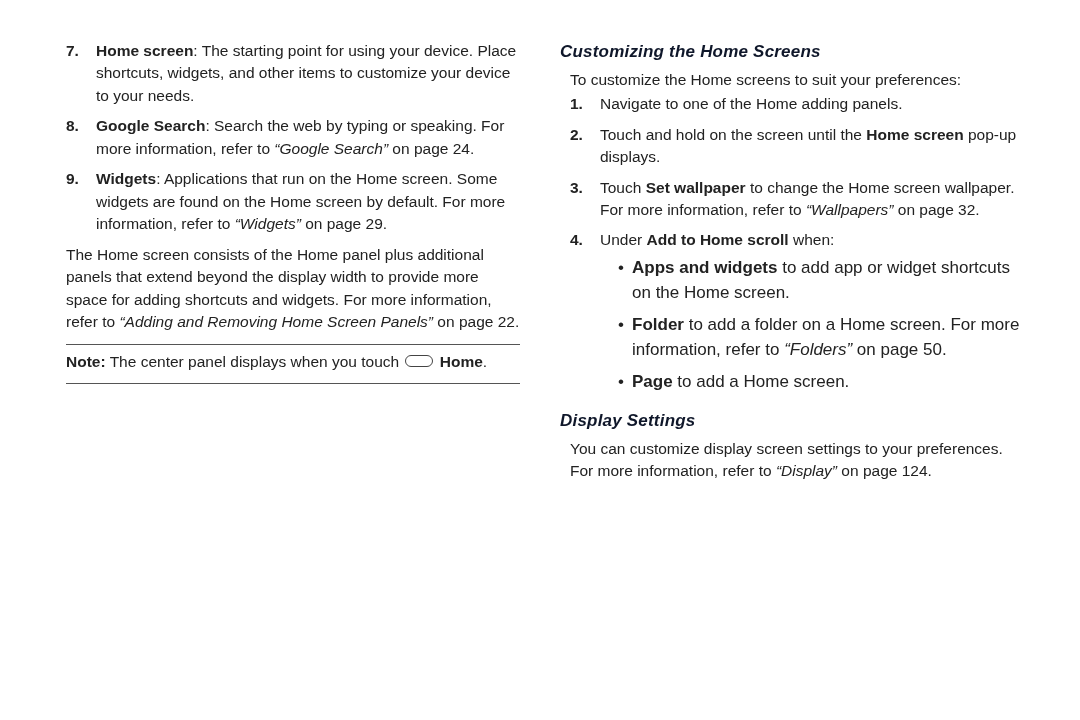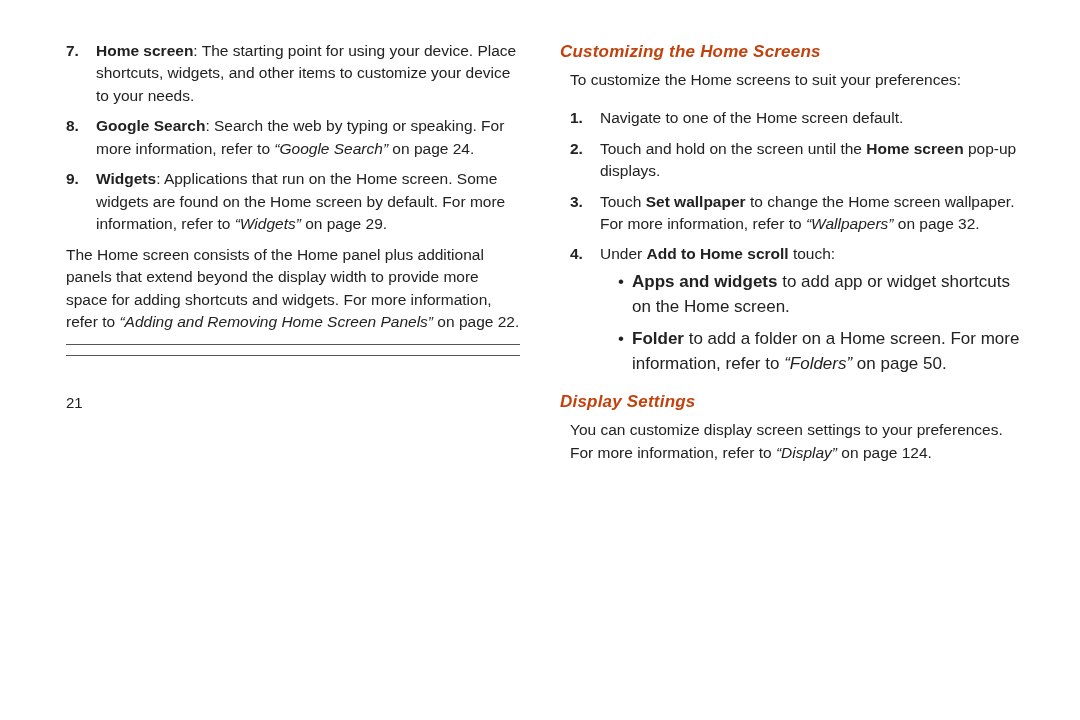--- a/index.html
+++ b/index.html
@@ -20,21 +20,21 @@
   }
   .col {
     flex: 1;
     font-size: 15.5px;
     line-height: 1.45;
   }
   .heading {
     font-family: "Arial Black", "Helvetica Neue", Helvetica, Arial, sans-serif;
     font-weight: 900;
     font-style: italic;
-    color: #c2410c;
+    color: #0f172a;
     font-size: 17px;
     margin: 14px 0 4px 0;
     letter-spacing: 0.2px;
   }
   ol.num {
     list-style: none;
     padding: 0;
     margin: 0 0 0 40px;
   }
   ol.num > li {
@@ -109,52 +109,58 @@
         <b>Widgets</b><span>: Applications that run on the Home screen. Some widgets are found on the Home screen by default. For more information, refer to </span><i class="ref">“Widgets”</i><span> on page 29.</span>
       </li>
     </ol>
 
 
     <p class="para">
       <span>The Home screen consists of the Home panel plus additional panels that extend beyond the display width to provide more space for adding shortcuts and widgets. For more information, refer to </span><i class="ref">“Adding and Removing Home Screen Panels”</i><span> on page 22.</span>
     </p>
 
     <hr class="thin">
+    <p class="note-line">
+      <b>Note:</b><span> The center panel displays when you touch </span><span class="home-pill"></span>
+      <b>Home</b><span>.</span>
+    </p>
     <hr class="thin">
 
-    <div class="pagenum">21</div>
   </div>
 
   <div class="col col-right">
     <div class="heading" style="margin-top:0">Customizing the Home Screens</div>
-    <p class="para" style="margin-bottom:16px">To customize the Home screens to suit your preferences:</p>
+    <p class="para" style="margin-bottom:2px">To customize the Home screens to suit your preferences:</p>
 
     <ol class="num">
       <li>
         <span class="n">1.</span>
-        <span>Navigate to one of the Home screen default.</span>
+        <span>Navigate to one of the Home adding panels.</span>
       </li>
       <li>
         <span class="n">2.</span>
         <span>Touch and hold on the screen until the </span><b>Home screen</b><span> pop-up displays.</span>
       </li>
       <li>
         <span class="n">3.</span>
         <span>Touch </span><b>Set wallpaper</b><span> to change the Home screen wallpaper. For more information, refer to </span><i class="ref">“Wallpapers”</i><span> on page 32.</span>
       </li>
       <li>
         <span class="n">4.</span>
-        <span>Under </span><b>Add to Home scroll</b><span> touch:</span>
+        <span>Under </span><b>Add to Home scroll</b><span> when:</span>
 
         <ul class="bul">
           <li>
             <b>Apps and widgets</b><span> to add app or widget shortcuts on the Home screen.</span>
           </li>
           <li>
             <b>Folder</b><span> to add a folder on a Home screen. For more information, refer to </span><i class="ref">“Folders”</i><span> on page 50.</span>
+          </li>
+          <li>
+            <b>Page</b><span> to add a Home screen.</span>
           </li>
         </ul>
       </li>
     </ol>
 
     <div class="heading">Display Settings</div>
     <p class="para">
       <span>You can customize display screen settings to your preferences. For more information, refer to </span><i class="ref">“Display”</i><span> on page 124.</span>
     </p>
   </div>

